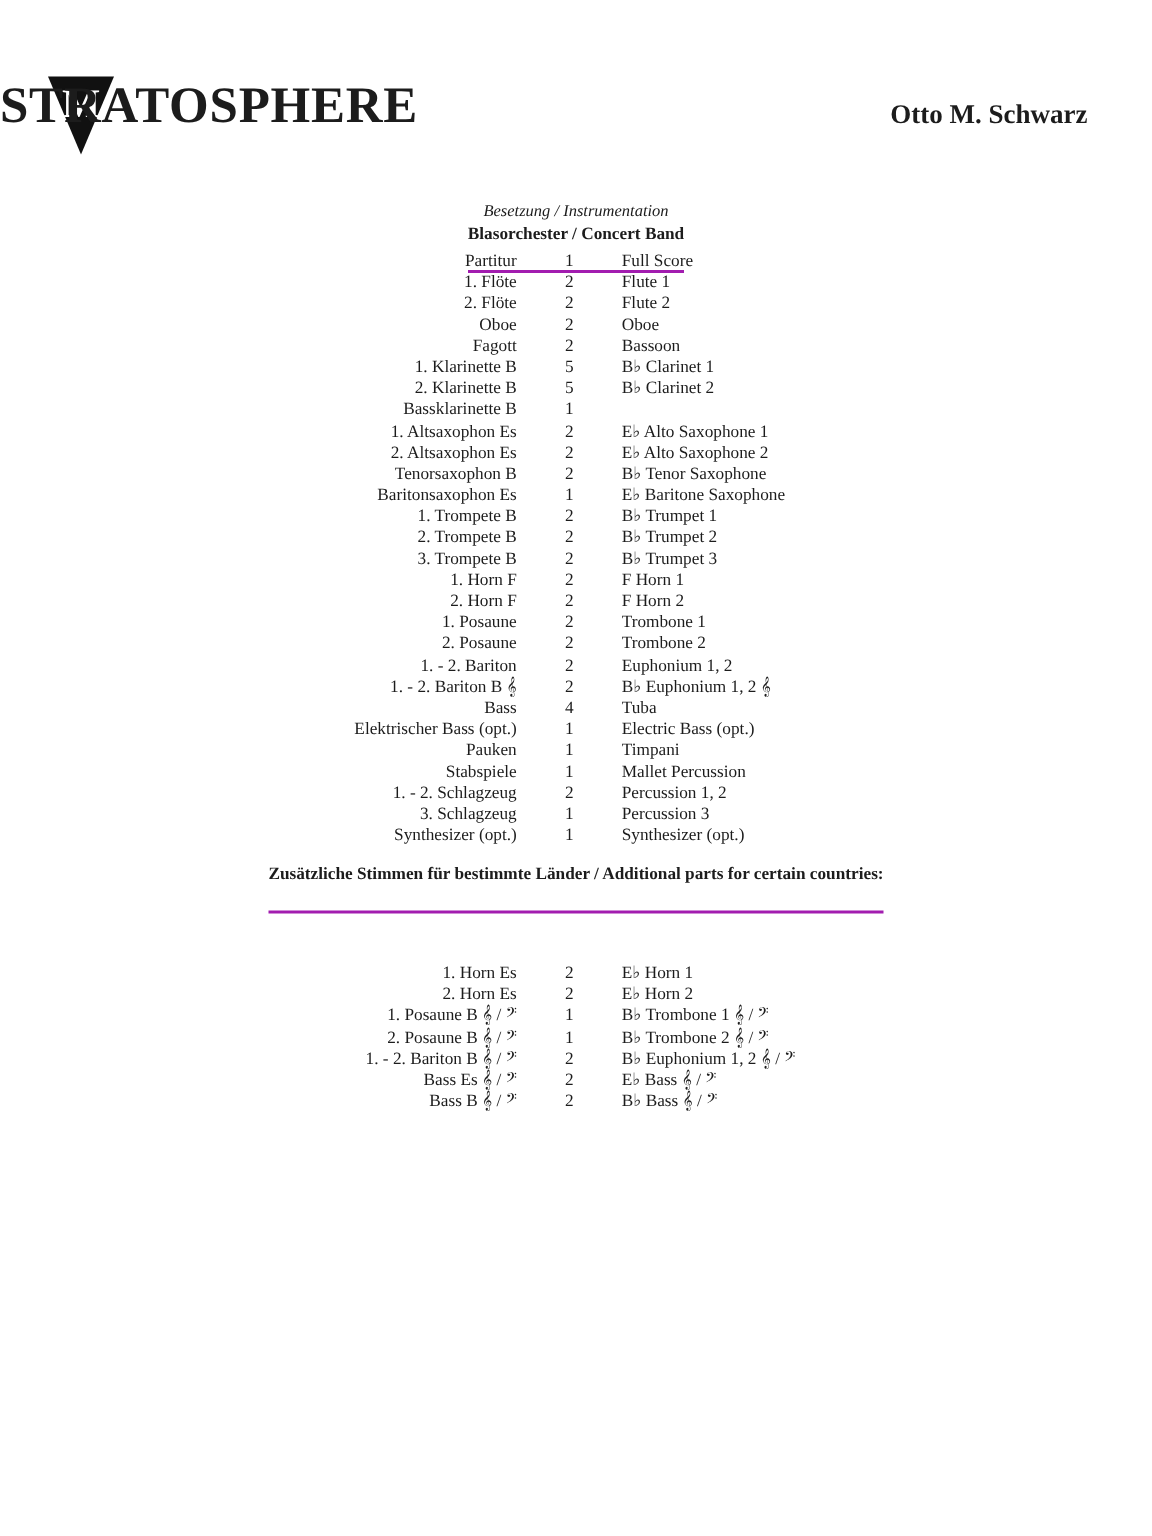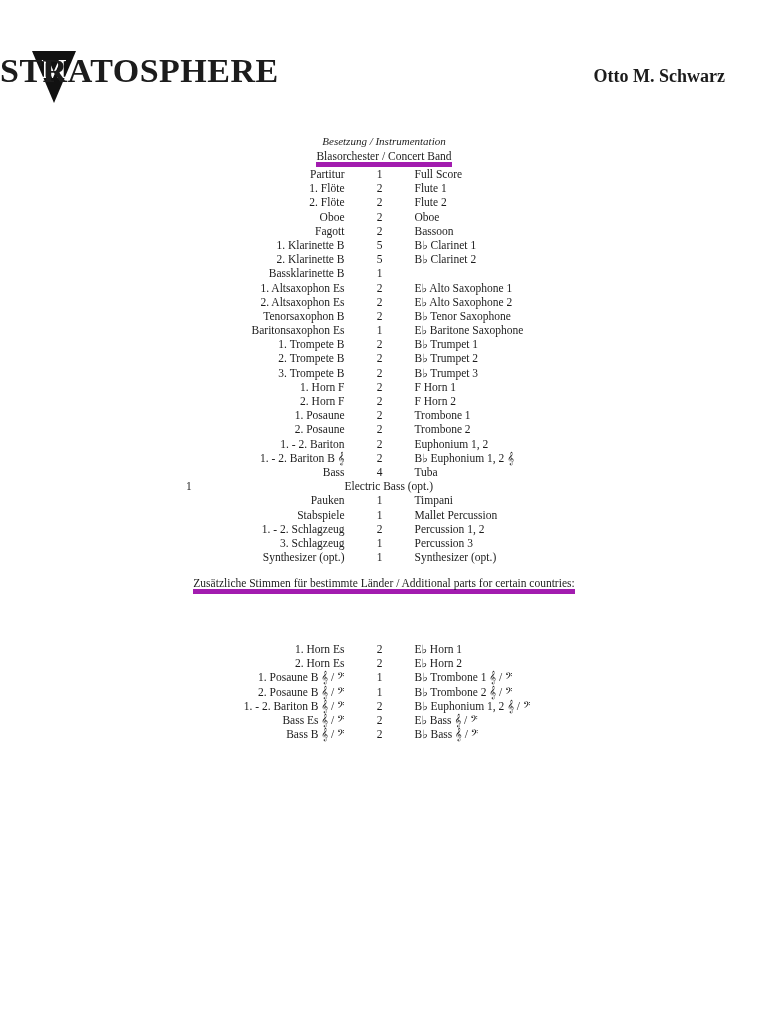--- a/index.html
+++ b/index.html
@@ -47,21 +47,21 @@
     font-style: italic;
     font-size: 11px;
   }
   .inst-head2 {
     position: absolute;
     top: 150px;
     left: 0; right: 0;
     text-align: center;
     font-size: 11.5px;
   }
-  .underlined { border-bottom: 5px solid #a21caf; padding-bottom: 0; }
+  .underlined { border-bottom: 2px solid #a21caf; padding-bottom: 18px; font-weight: bold; }
   .table {
     position: absolute;
     left: 33px;
     right: 42px;
   }
   .main-table { top: 167px; }
   .add-table  { top: 642px; }
   .row {
     display: grid;
     grid-template-columns: 1fr 70px 1fr;
@@ -208,20 +208,21 @@
         <div class="cell-de">1. - 2. Bariton B 𝄞</div>
         <div class="cell-count">2</div>
         <div class="cell-en">B♭ Euphonium 1, 2 𝄞</div>
       </div>
       <div class="row">
         <div class="cell-de">Bass</div>
         <div class="cell-count">4</div>
         <div class="cell-en">Tuba</div>
       </div>
       <div class="row">
+        <div class="cell-de">Elektrischer Bass (opt.)</div>
         <div class="cell-count">1</div>
         <div class="cell-en">Electric Bass (opt.)</div>
       </div>
       <div class="row">
         <div class="cell-de">Pauken</div>
         <div class="cell-count">1</div>
         <div class="cell-en">Timpani</div>
       </div>
       <div class="row">
         <div class="cell-de">Stabspiele</div>

